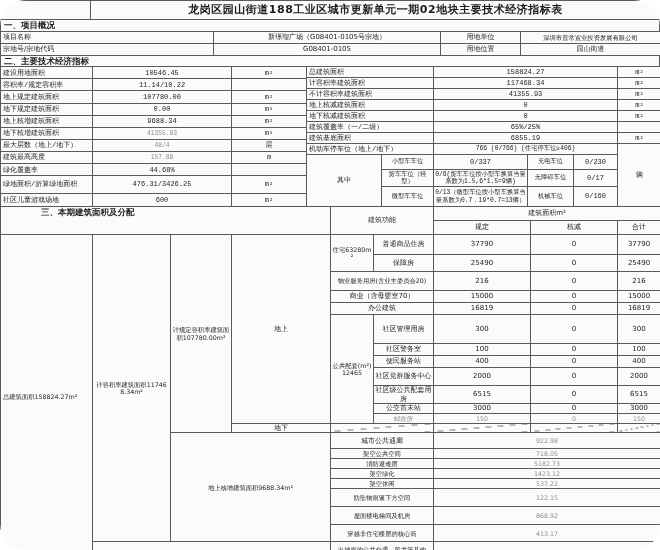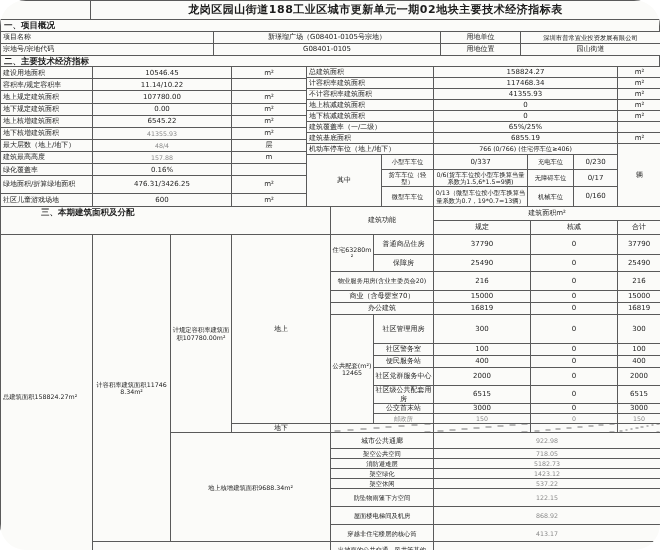--- a/index.html
+++ b/index.html
@@ -69,21 +69,21 @@
     </table>
 
   <table>
     <tbody>
         <tr style="height:10px">
           <td class="sec">二、主要技术经济指标</td>
         </tr>
   </tbody>
     </table>
 
-  <div style="display:flex; margin-top:-1px;">
+  <div style="display:flex; margin-top:-1px;font-family:Liberation Mono, monospace;">
     <table style="width:306px; margin-top:0;">
       <colgroup>
           <col style="width:92px">
           <col style="width:139px">
           <col style="width:75px">
         </colgroup>
       <tbody>
           <tr style="height:11px">
             <td class="lbl">建设用地面积</td>
             <td>10546.45</td>
@@ -99,41 +99,41 @@
             <td>107780.00</td>
             <td>m²</td>
           </tr>
       <tr style="height:11px">
             <td class="lbl">地下规定建筑面积</td>
             <td>0.00</td>
             <td>m²</td>
           </tr>
       <tr style="height:11px">
             <td class="lbl">地上核增建筑面积</td>
-            <td>6545.22</td>
+            <td>9688.34</td>
             <td>m²</td>
           </tr>
       <tr style="height:11px">
             <td class="lbl">地下核增建筑面积</td>
             <td class="sm">41355.93</td>
             <td>m²</td>
           </tr>
       <tr style="height:11px">
             <td class="lbl">最大层数（地上/地下）</td>
             <td class="sm">48/4</td>
             <td>层</td>
           </tr>
       <tr style="height:11px">
             <td class="lbl">建筑最高高度</td>
             <td class="sm">157.88</td>
             <td>m</td>
           </tr>
       <tr style="height:11px">
             <td class="lbl">绿化覆盖率</td>
-            <td>0.16%</td>
+            <td>44.68%</td>
             <td></td>
           </tr>
       <tr style="height:16px">
             <td class="lbl">绿地面积/折算绿地面积</td>
             <td>476.31/3426.25</td>
             <td>m²</td>
           </tr>
       <tr style="height:12px">
             <td class="lbl">社区儿童游戏场地</td>
             <td>600</td>

